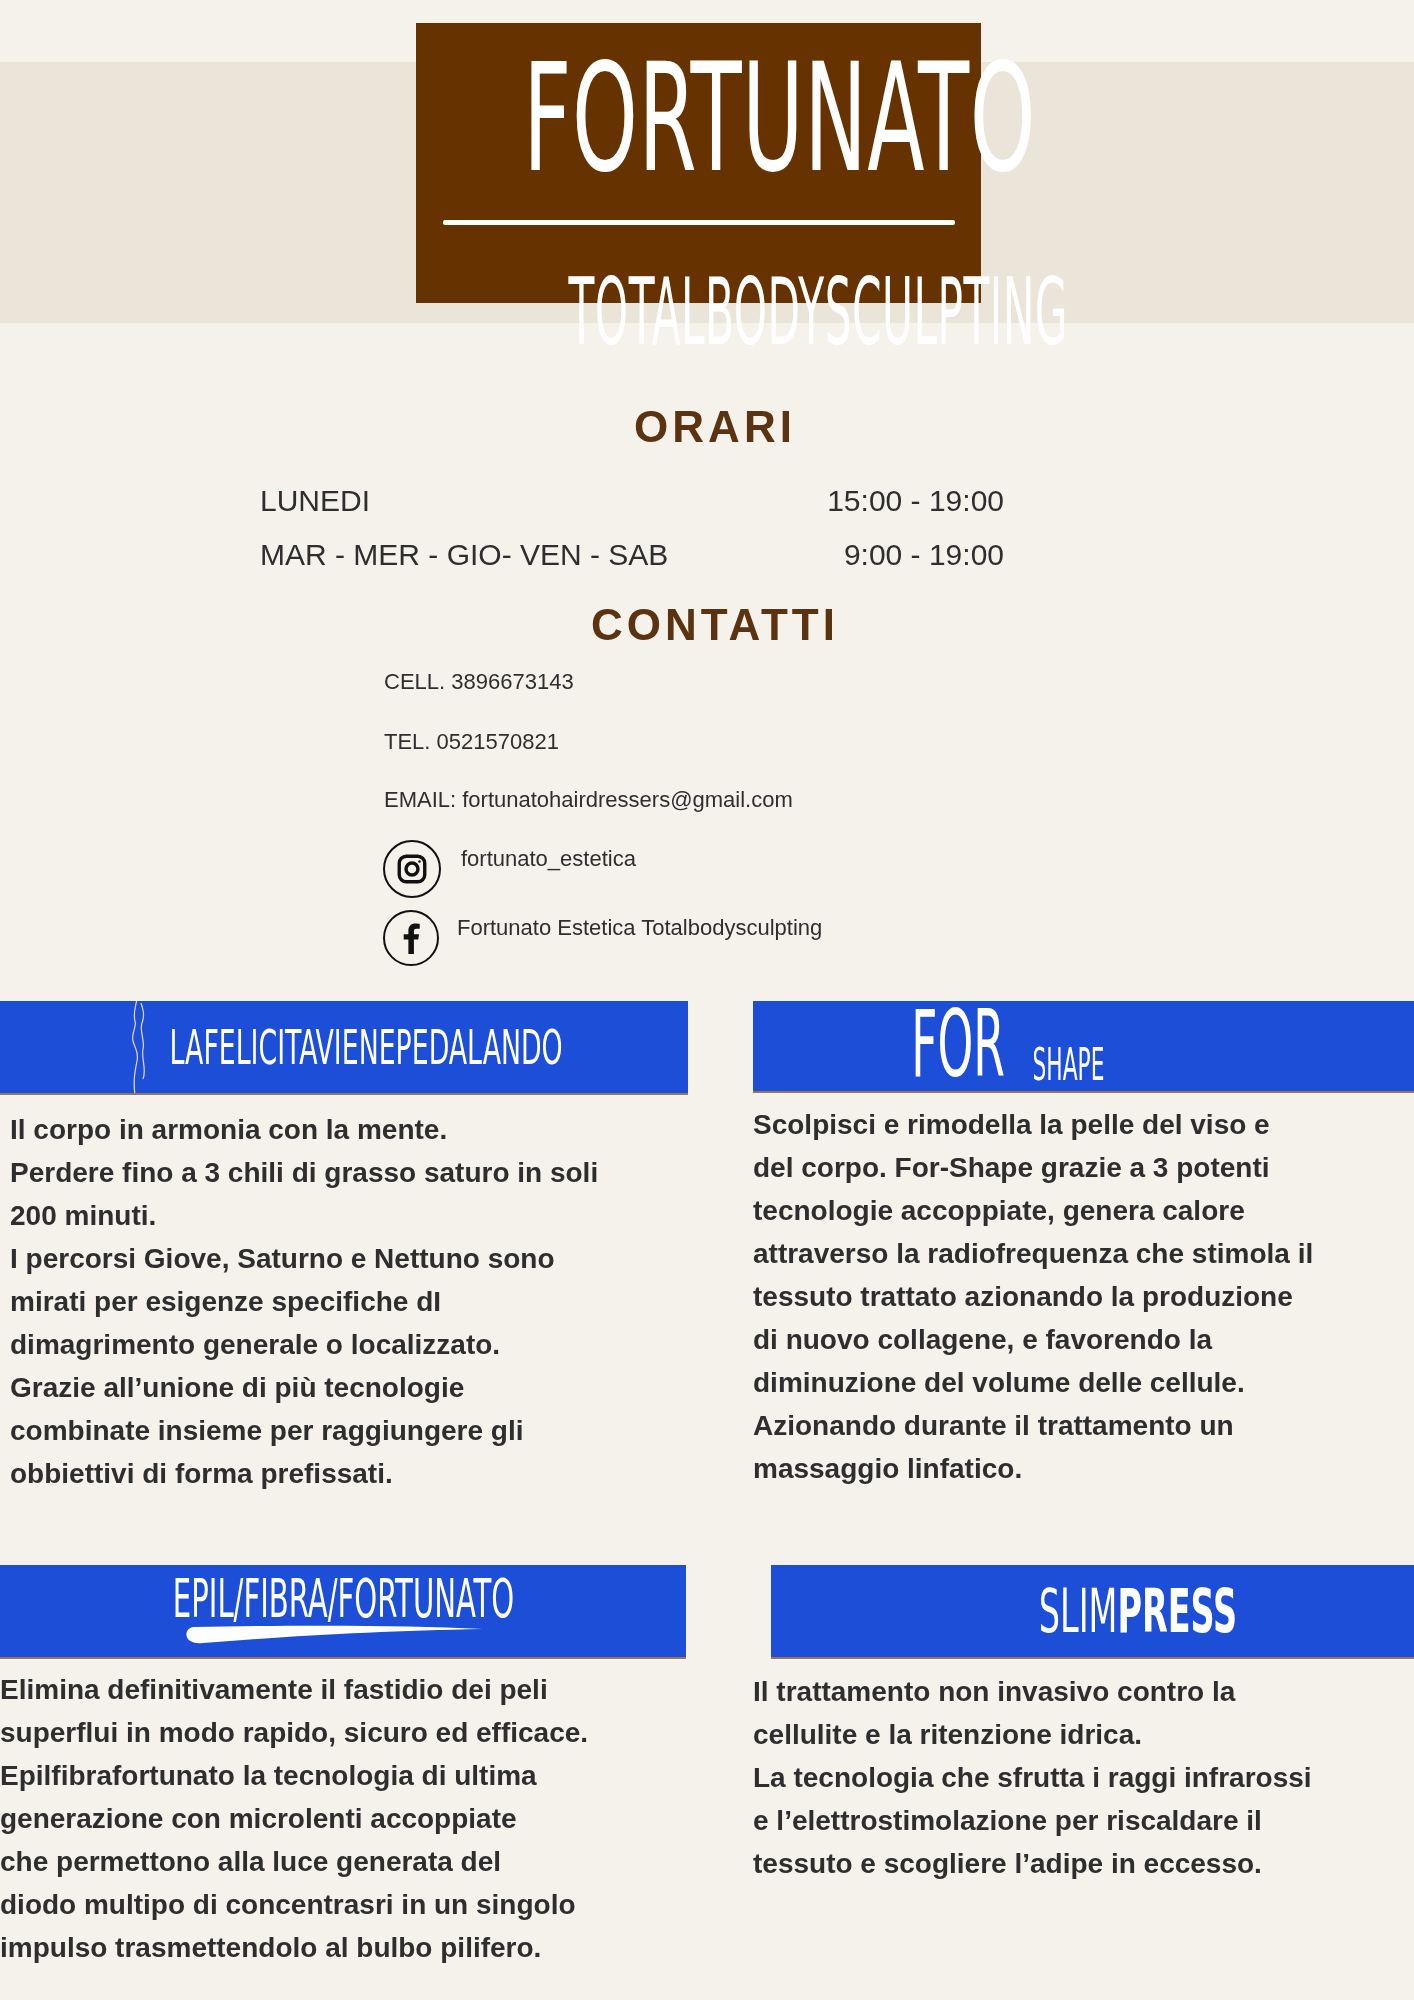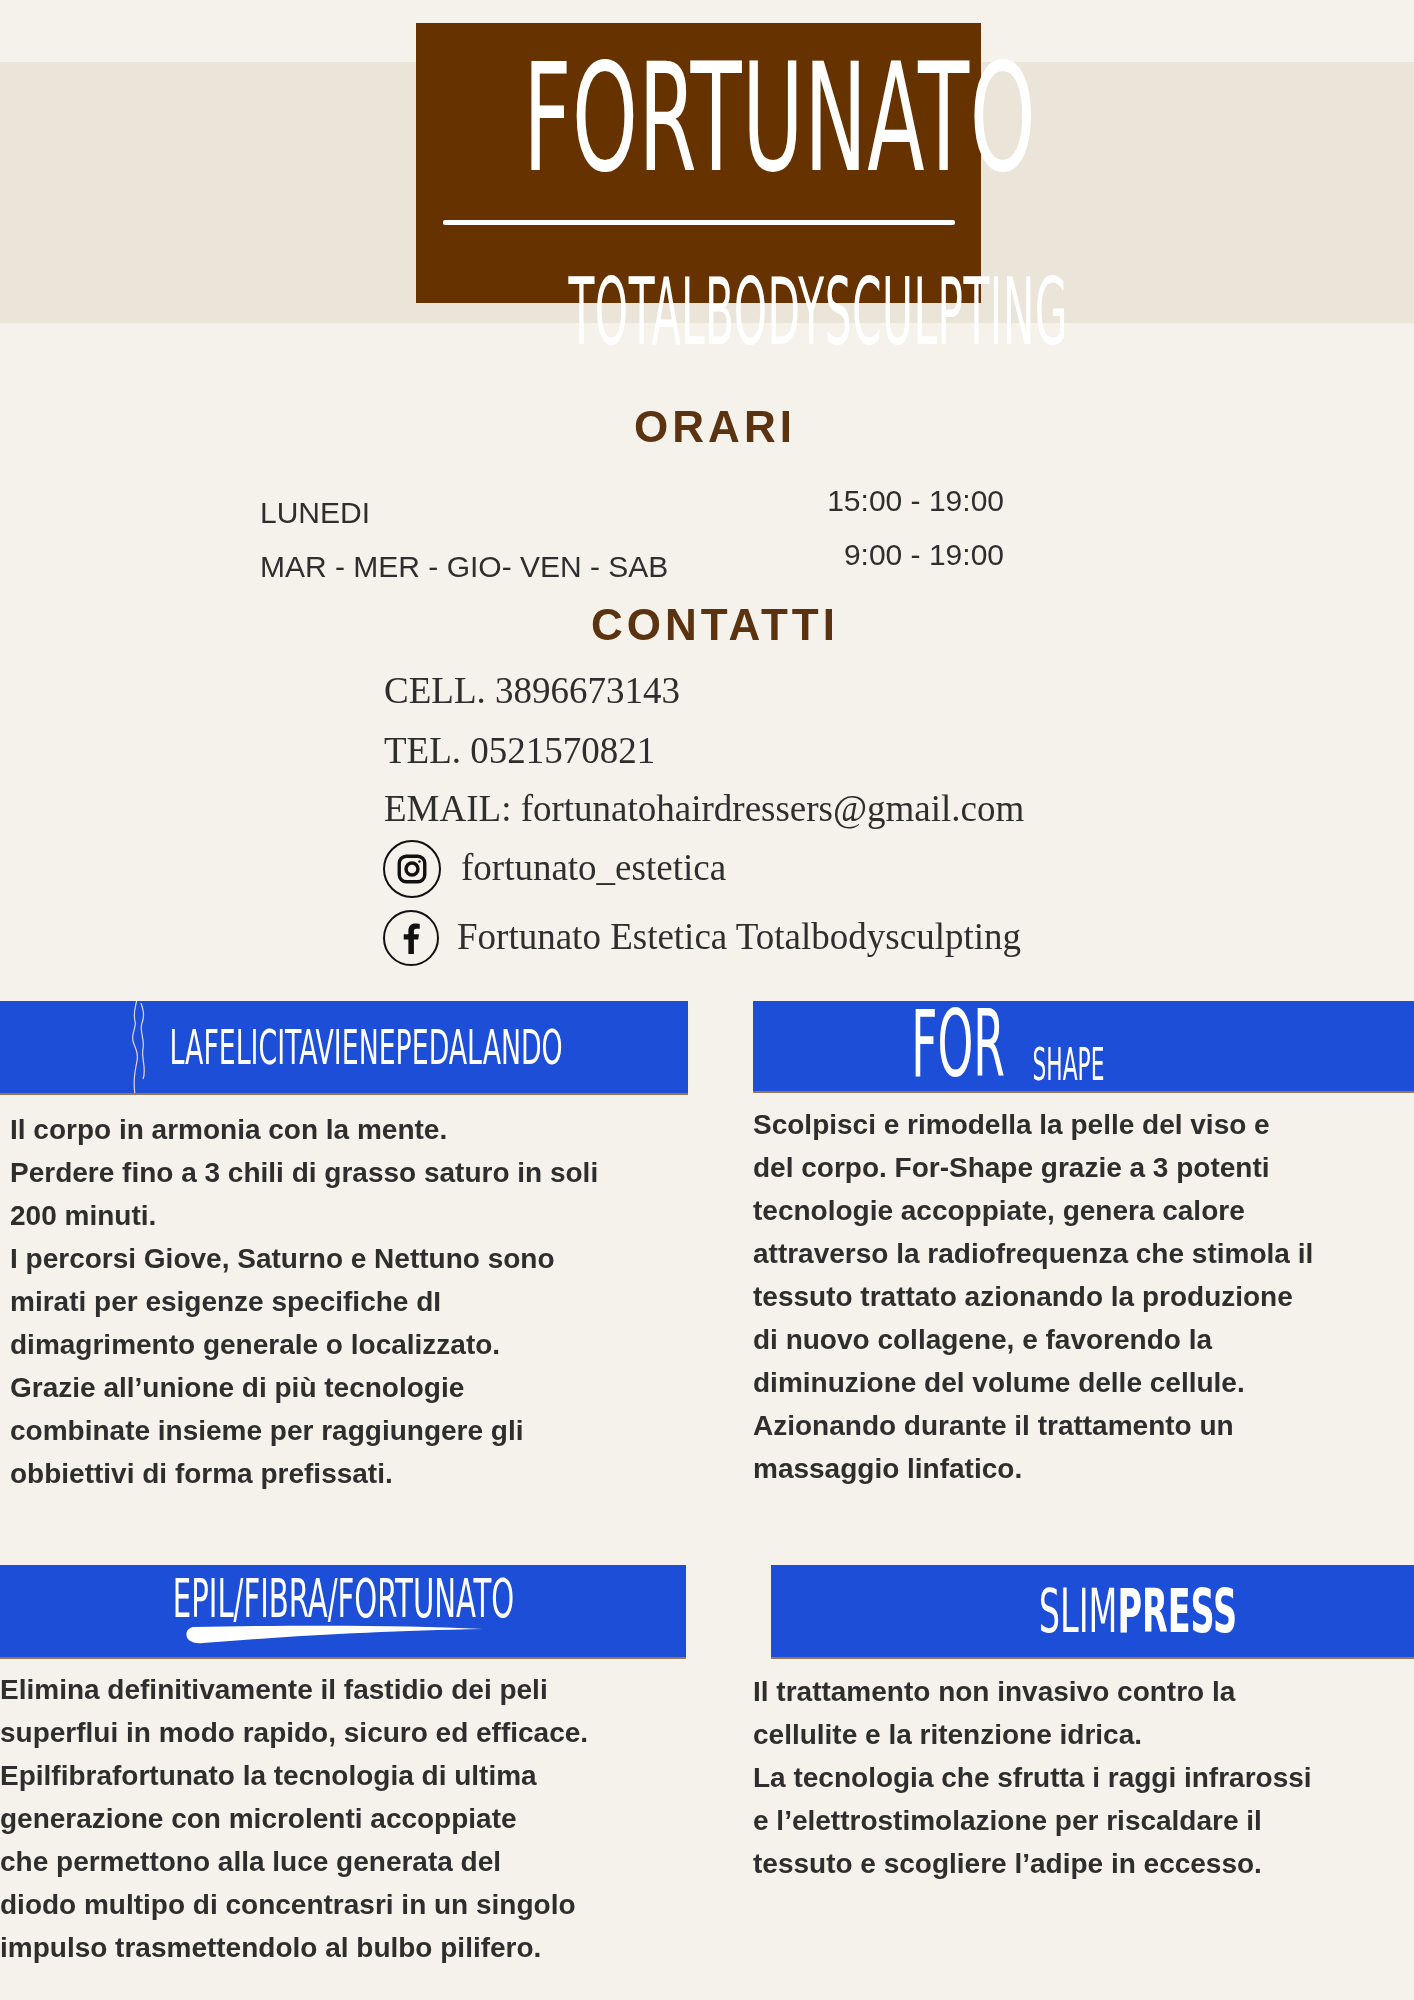--- a/index.html
+++ b/index.html
@@ -27,23 +27,23 @@
     transform:scaleX(0.46); transform-origin:center; letter-spacing:1px;
   }
   .h2 {
     position:absolute; left:0; width:1414px; text-align:center;
     color:#5C3311; font-weight:bold; letter-spacing:4px;
     font-family:"Liberation Sans", sans-serif;
   }
   .h-orari { top:402px; font-size:44px; padding-left:8px; }
   .h-contatti { top:600px; font-size:44px; padding-left:8px; }
   .hours-row { position:absolute; font-size:30px; color:#2e2e2e; font-family:"Liberation Sans", sans-serif; }
-  .day { left:260px;margin-top:12px; }
+  .day { left:260px; }
   .time { right:410px; text-align:right; }
-  .contact-line { position:absolute; left:384px; font-size:37px; color:#2e2e2e; font-family:Liberation Serif, serif; }
+  .contact-line { position:absolute; left:384px; font-size:22px; color:#2e2e2e; font-family:Liberation Sans, sans-serif; }
   .social-icon {
     position:absolute; width:58px; height:58px; border:2px solid #111; border-radius:50%;
     box-sizing:border-box; display:flex; align-items:center; justify-content:center;
   }
   .banner {
     position:absolute; height:92px; background:#1d4ed8; color:#fff;
     display:flex; align-items:center; justify-content:center; overflow:hidden;
     border-bottom:2px solid #9a7754;
   }
   .banner-text {

